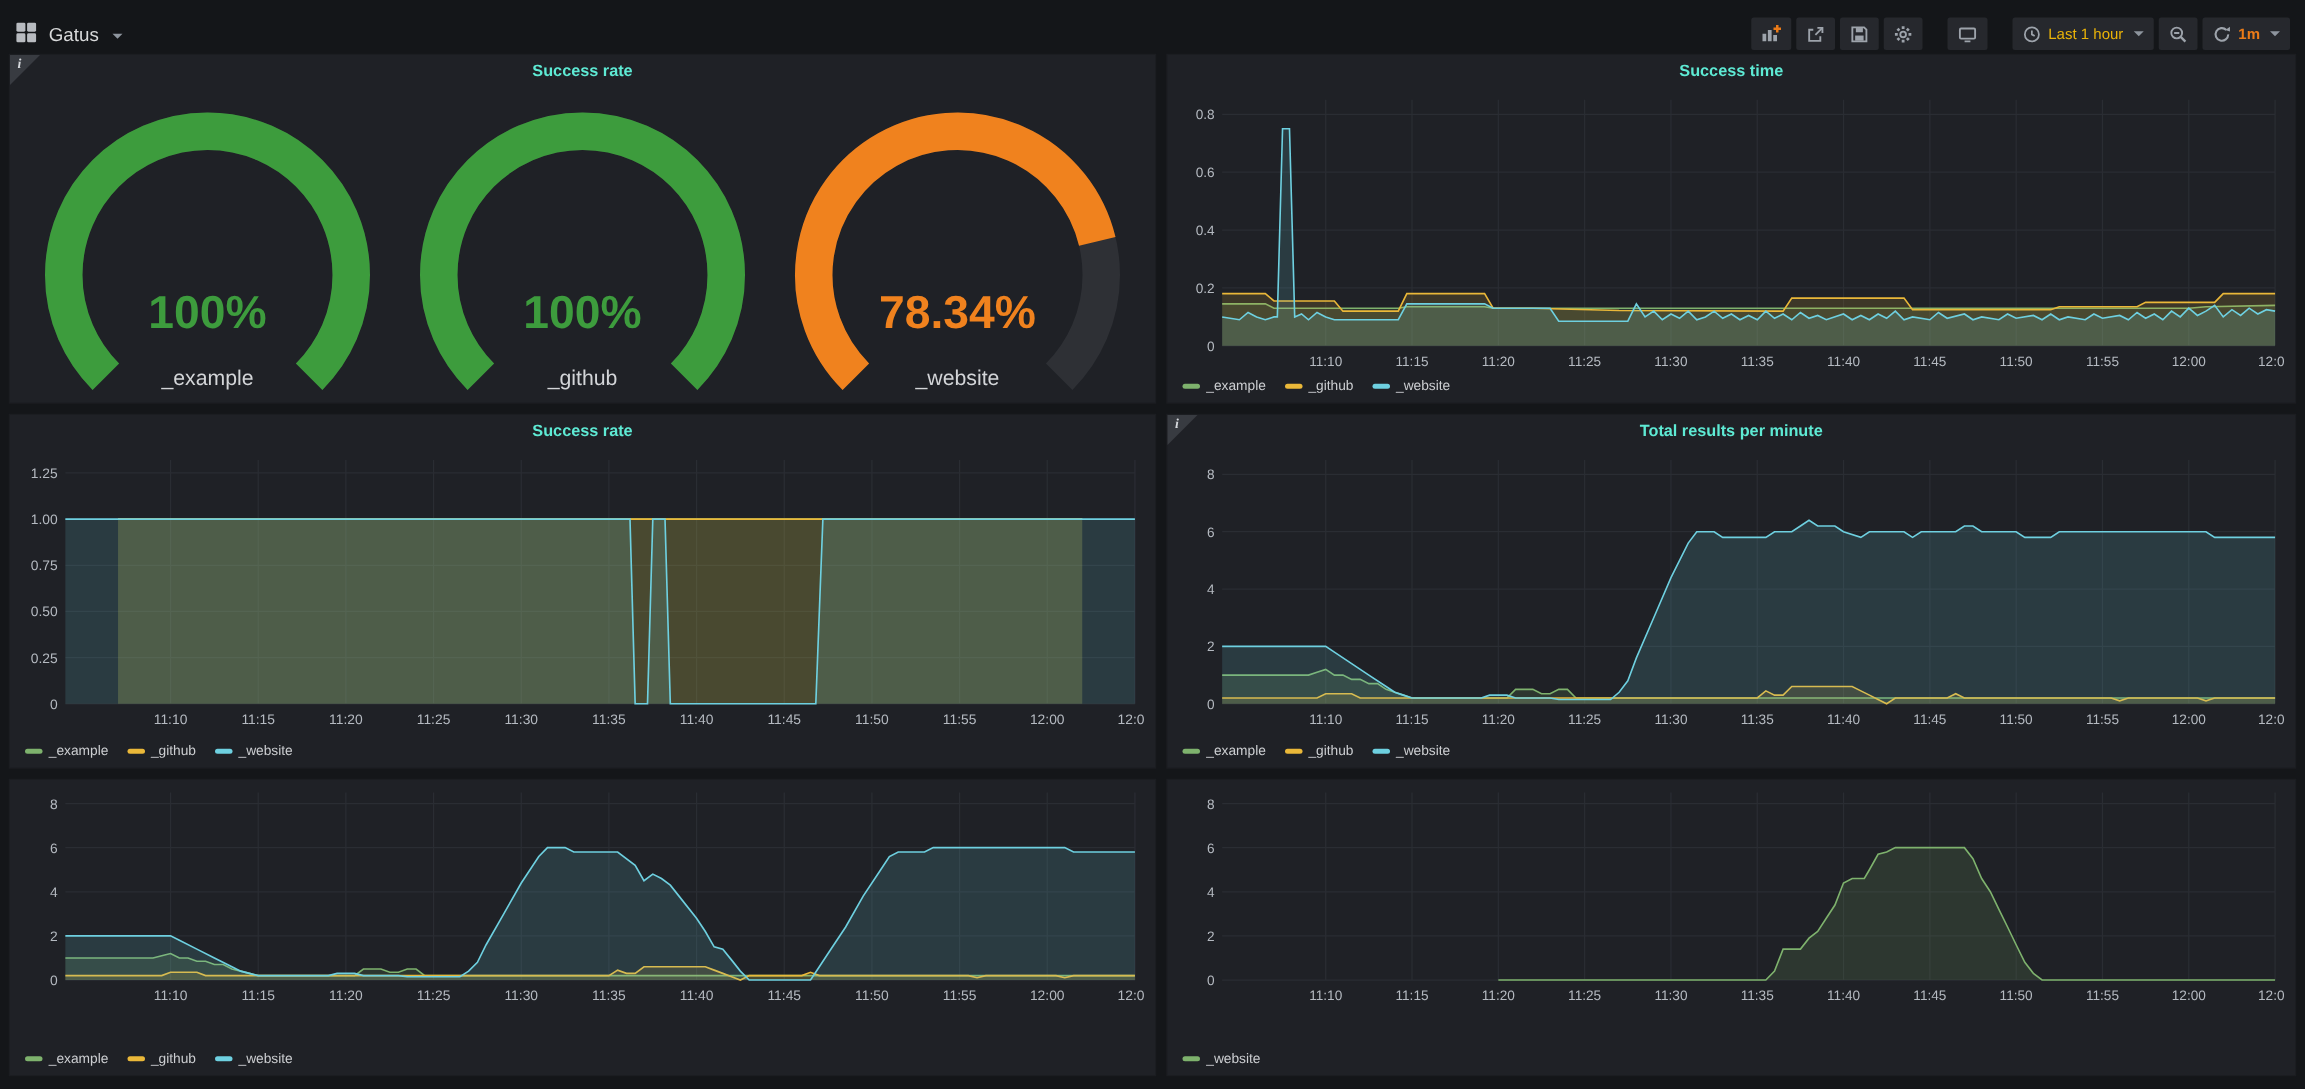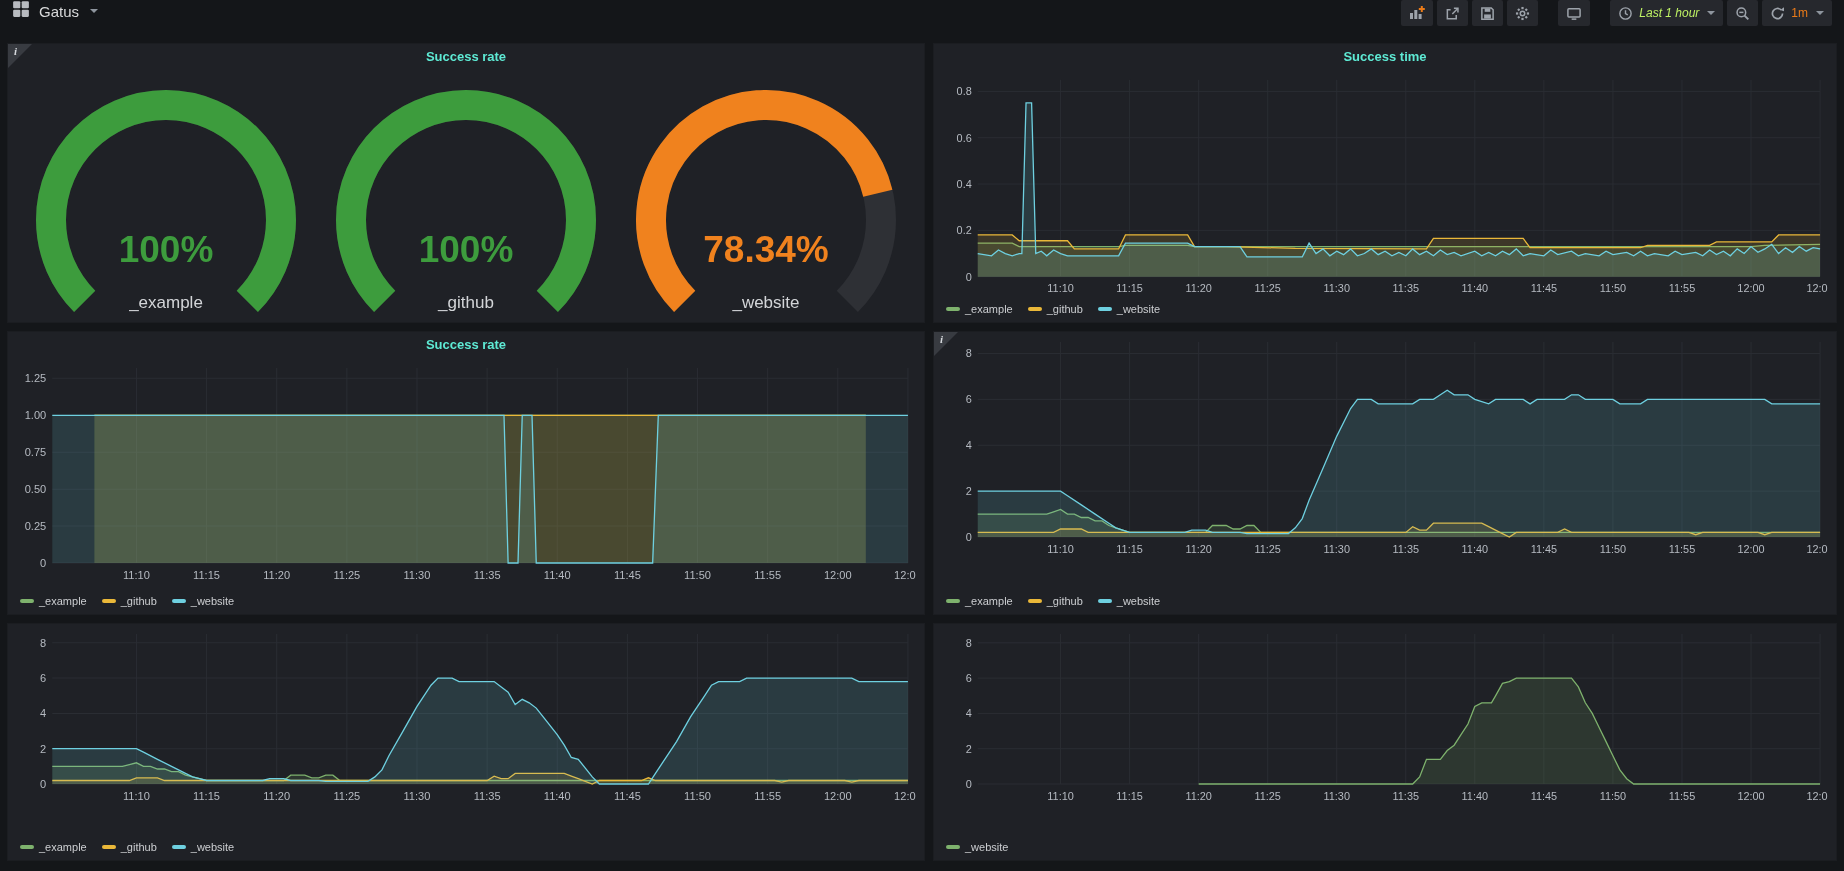--- a/index.html
+++ b/index.html
@@ -2,28 +2,28 @@
 <html><head>
 <meta charset="utf-8">
 <style>
   html,body{margin:0;padding:0;}
   body{
     width:1844px;height:871px;overflow:hidden;
     background:#141619;color:#d8d9da;
     font-family:"Liberation Sans",sans-serif;
   }
   
-  nav{height:40px;display:flex;align-items:flex-start;justify-content:space-between;padding:0 12px;}
+  nav{height:40px;display:flex;align-items:flex-end;justify-content:space-between;padding:0 12px;}
   .nav-left{display:flex;align-items:center;gap:9px;}
   .dash-title{font-size:15px;color:#d8d9da;cursor:pointer;}
   .caret{width:0;height:0;border-left:4px solid transparent;border-right:4px solid transparent;border-top:4px solid #8e959e;display:inline-block;margin-left:2px;}
   .tbar{display:flex;align-items:center;gap:4px;}
   .tbtn{display:flex;align-items:center;gap:6px;height:26px;padding:0 8px;background:#26282d;border-radius:2px;color:#9da3ab;font-size:12px;cursor:pointer;}
-  .tbtn .lbl{color:#bef264;white-space:nowrap;font-style:italic;}
-  .tbtn .rlbl{color:#EB7B18;font-weight:400;}
+  .tbtn .lbl{color:#eab308;white-space:nowrap;}
+  .tbtn .rlbl{color:#EB7B18;font-weight:700;}
   .spacer{width:12px;}
   
   main{display:grid;grid-template-columns:1fr 1fr;grid-template-rows:278px 282px 236px;gap:10px;padding:4px 8px 0;}
   .panel{background:#1f2126;position:relative;display:flex;flex-direction:column;padding:0 8px;box-shadow:0 0 0 1px #1b1d21;}
   .panel-title{height:26px;line-height:26px;text-align:center;font-size:13px;font-weight:600;color:#5eead4;cursor:pointer;}
   .chart{display:block;width:100%;}
   .legend{display:flex;align-items:center;gap:15px;height:18px;margin-top:auto;padding:0 4px 4px;font-size:11px;color:#ccced1;}
   .litem{display:flex;align-items:center;cursor:pointer;}
   .sw{width:14px;height:4px;border-radius:2px;display:inline-block;margin-right:5px;}
   .gauge-row{display:flex;justify-content:space-between;flex:1;}
@@ -254,20 +254,21 @@
     <div class="legend">
         <span class="litem"><i class="sw" style="background: rgb(126, 178, 109);"></i>_example</span>
         <span class="litem"><i class="sw" style="background: rgb(234, 184, 57);"></i>_github</span>
         <span class="litem"><i class="sw" style="background: rgb(110, 208, 224);"></i>_website</span>
       </div>
   </section>
 
   <section class="panel">
     <span class="info-corner"></span>
     <span class="info-i">i</span>
+    <div class="panel-title">Total results per minute</div>
     <svg class="chart" viewBox="0 0 893 229" preserveAspectRatio="none" style="height: 229px;">
         <line x1="119.50819672131148" y1="10" x2="119.50819672131148" y2="205" stroke="#2a2d33" stroke-width="1"></line>
         <text x="119.50819672131148" y="221" text-anchor="middle" font-size="11" fill="#b5bac1">11:10</text>
         <line x1="189.0983606557377" y1="10" x2="189.0983606557377" y2="205" stroke="#2a2d33" stroke-width="1"></line>
         <text x="189.0983606557377" y="221" text-anchor="middle" font-size="11" fill="#b5bac1">11:15</text>
         <line x1="258.688524590164" y1="10" x2="258.688524590164" y2="205" stroke="#2a2d33" stroke-width="1"></line>
         <text x="258.688524590164" y="221" text-anchor="middle" font-size="11" fill="#b5bac1">11:20</text>
         <line x1="328.27868852459017" y1="10" x2="328.27868852459017" y2="205" stroke="#2a2d33" stroke-width="1"></line>
         <text x="328.27868852459017" y="221" text-anchor="middle" font-size="11" fill="#b5bac1">11:25</text>
         <line x1="397.86885245901635" y1="10" x2="397.86885245901635" y2="205" stroke="#2a2d33" stroke-width="1"></line>

